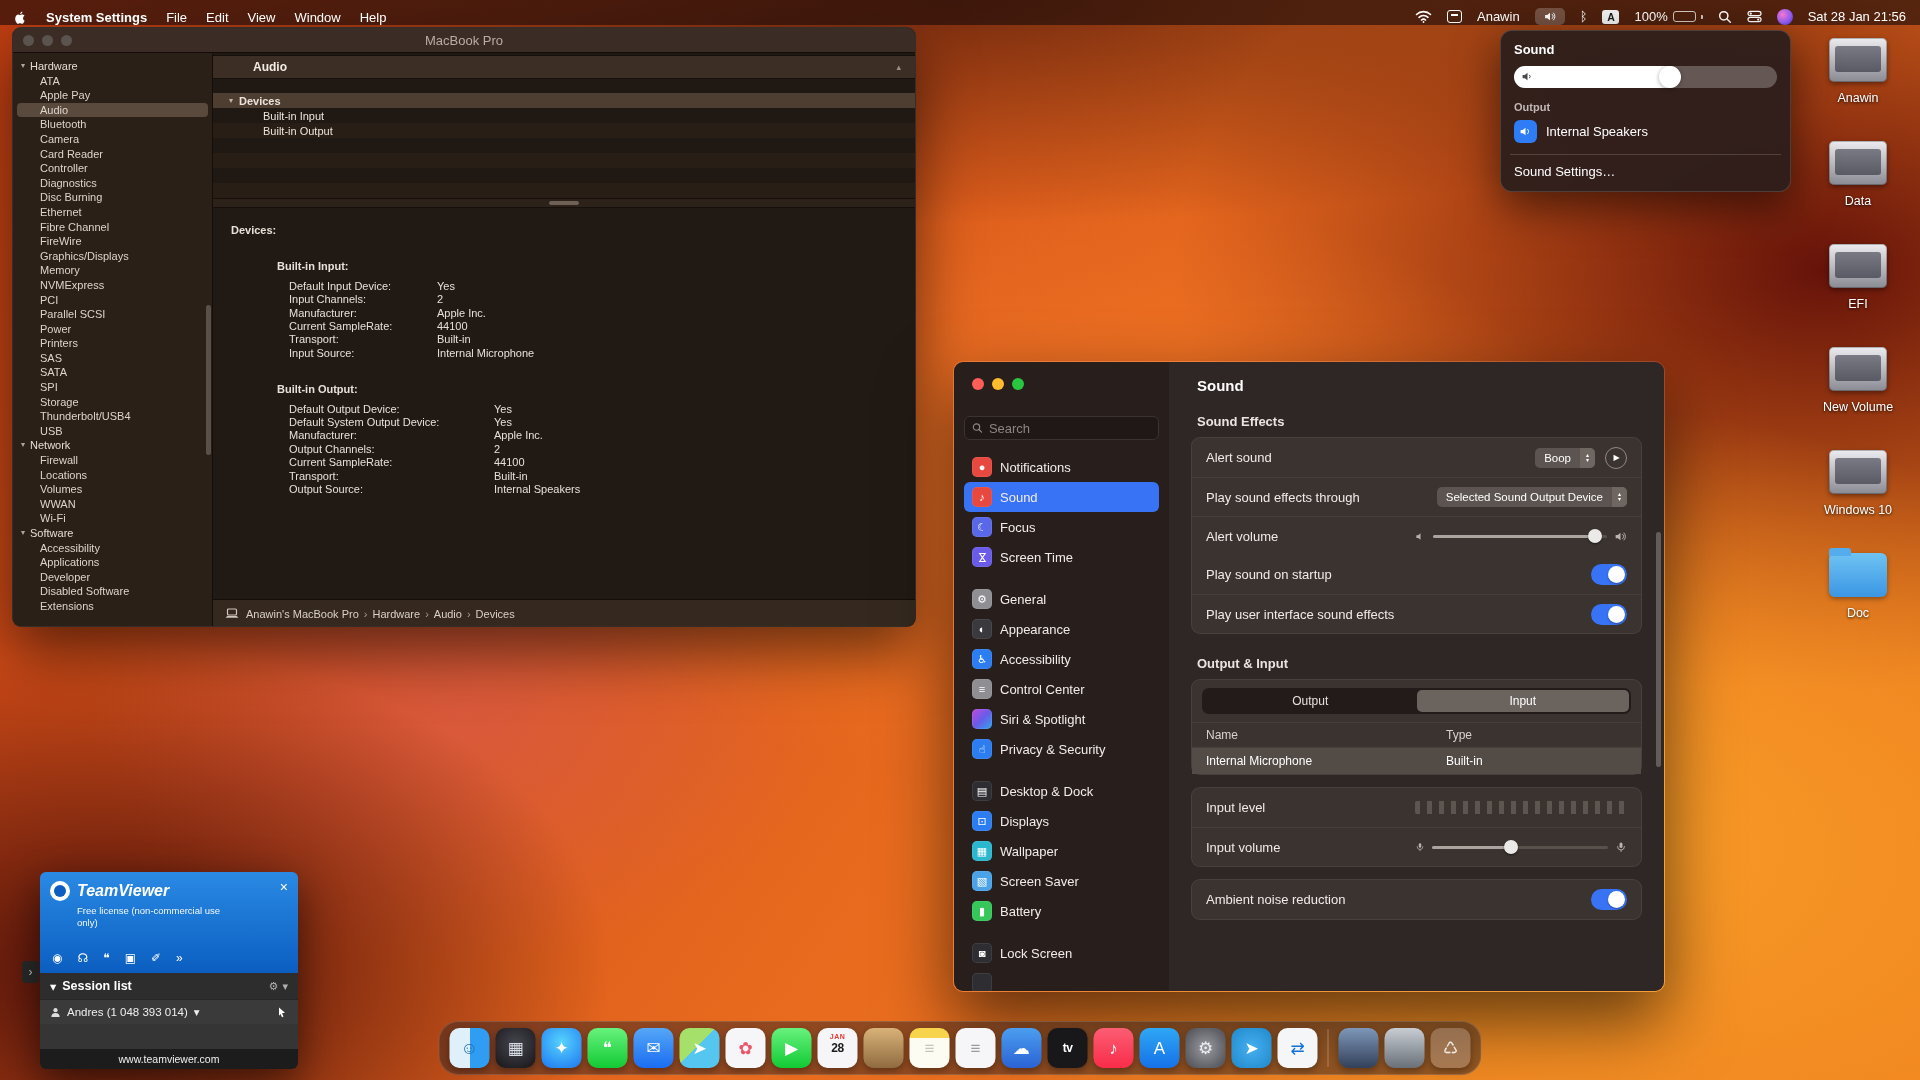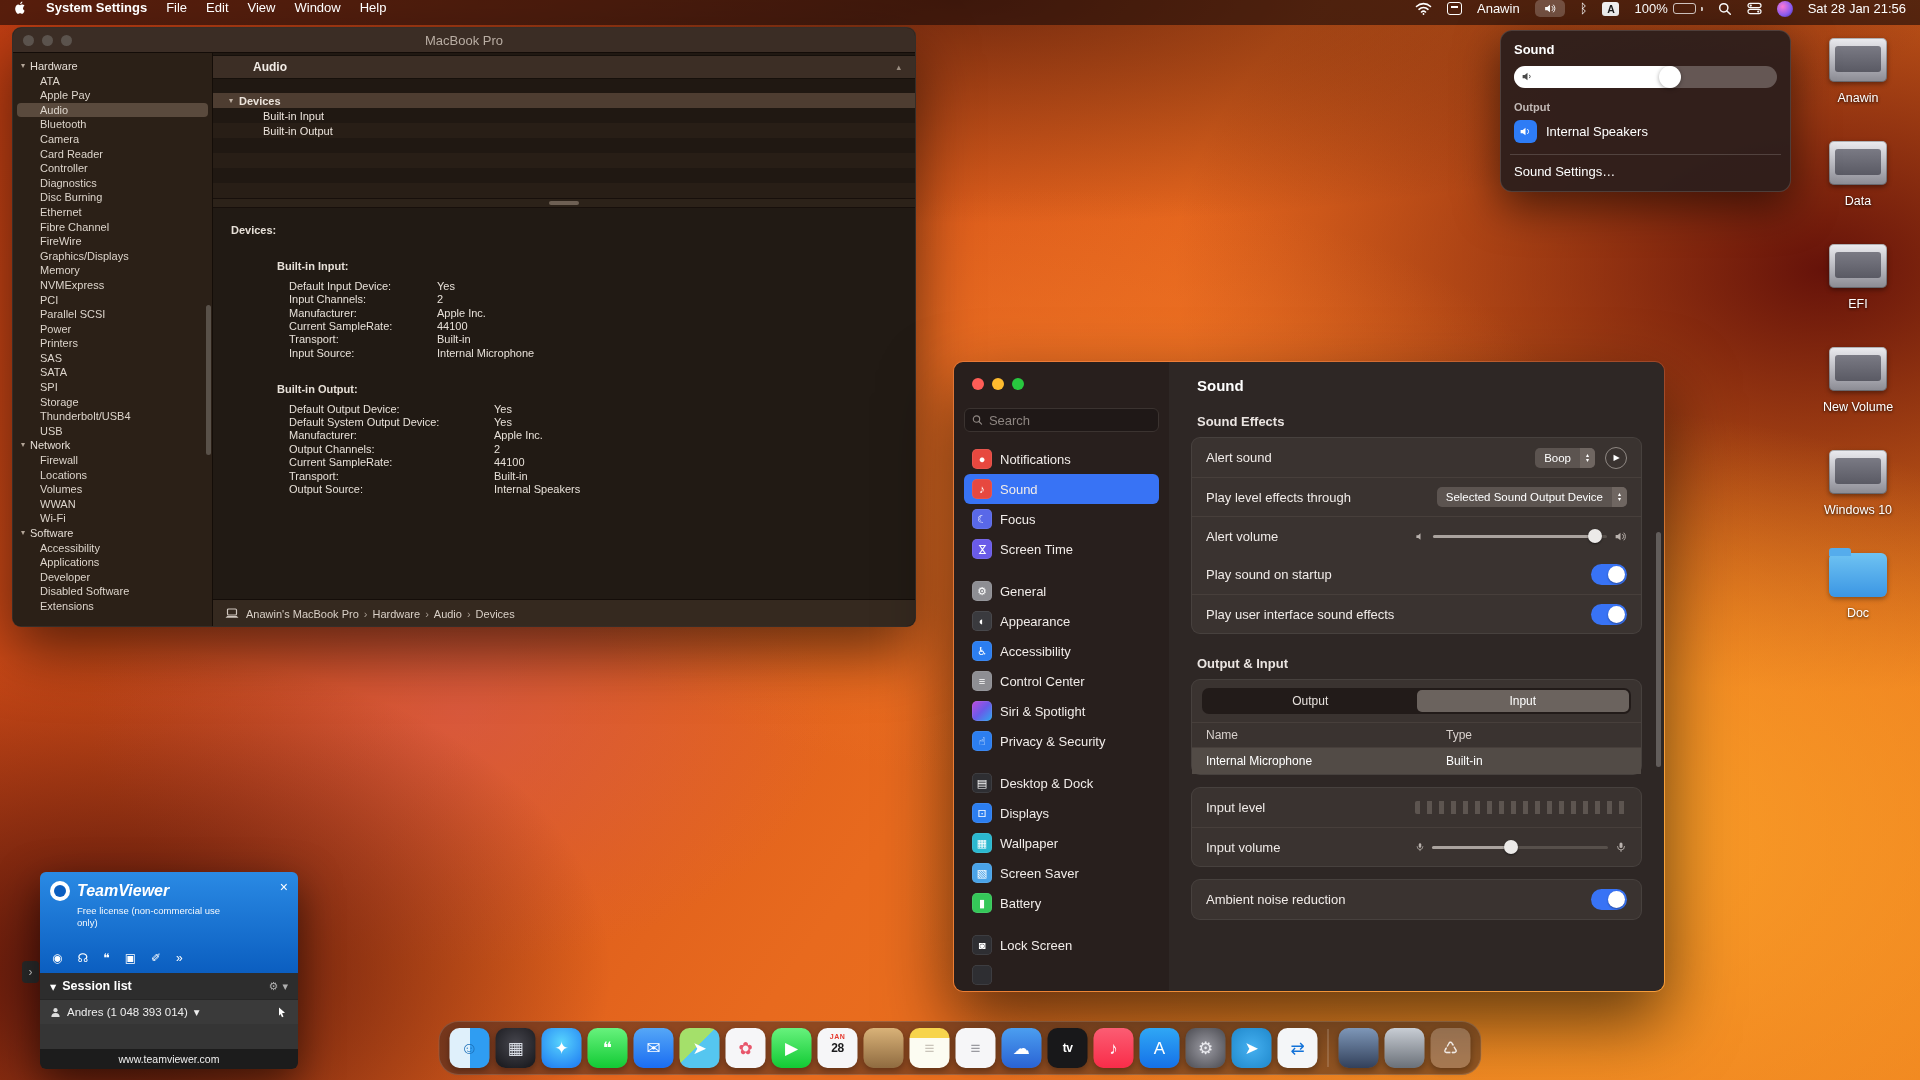--- a/index.html
+++ b/index.html
@@ -11,21 +11,21 @@
       radial-gradient(1100px 700px at 82% 78%, rgba(250,160,40,0.95), rgba(250,160,40,0) 62%),
       radial-gradient(900px 500px at 55% 45%, rgba(242,120,40,0.8), rgba(242,120,40,0) 60%),
       radial-gradient(1000px 650px at 95% 25%, rgba(90,10,8,0.92), rgba(90,10,8,0) 65%),
       radial-gradient(800px 520px at 6% 90%, rgba(64,10,8,0.92), rgba(64,10,8,0) 62%),
       radial-gradient(620px 420px at 24% 66%, rgba(216,90,100,0.45), rgba(216,90,100,0) 60%),
       linear-gradient(125deg, #c03d12 0%, #d4521a 30%, #e86a1e 55%, #ef831f 100%);
   }
 
   
   .menubar { position:absolute; top:0; left:0; right:0; height:25px;
-    background:rgba(26,12,10,0.62); display:flex; align-items:flex-start;
+    background:rgba(26,12,10,0.62); display:flex; align-items:flex-end;
     justify-content:space-between; padding:0 14px; color:#fff; font-size:13px; z-index:50; }
   .mb-left { display:flex; align-items:center; gap:19px; }
   .mb-app { font-weight:700; }
   .mb-right { display:flex; align-items:center; gap:15px; }
   .mb-vol { background:rgba(255,255,255,0.22); border-radius:5px; padding:2px 7px;
             display:flex; align-items:center; }
   .mb-abox { width:17px; height:14px; background:#f2f2f2; border-radius:3px; color:#1b1b1b;
              font-size:10.5px; font-weight:700; display:flex; align-items:center; justify-content:center; }
   .mb-batt { display:flex; align-items:center; gap:5px; }
   .batt-body { width:23px; height:11px; border:1px solid rgba(255,255,255,0.75);
@@ -109,21 +109,21 @@
     padding:0 12px; font-size:11px; color:#d9d0c7; }
   .crumbs { display:flex; align-items:center; }
   .crumb-pair { display:flex; align-items:center; }
   .crumb-pair .sep::after { content:"›"; margin:0 5px; color:#a89d93; }
   .crumbs .crumb-pair:last-child .sep { display:none; }
 
   
   .settings { position:absolute; left:953px; top:361px; width:712px; height:631px;
     border-radius:10px; overflow:hidden; display:flex;
     border:1px solid rgba(255,255,255,0.1); box-shadow:0 30px 70px rgba(0,0,0,0.6); z-index:20; }
-  .st-side { width:215px; background:#281f1d; position:relative; padding:4px 10px; flex-shrink:0; }
+  .st-side { width:215px; background:#281f1d; position:relative; padding:12px 10px; flex-shrink:0; }
   .st-lights { position:absolute; left:18px; top:16px; display:flex; gap:8px; }
   .search { margin-top:42px; height:24px; background:#1f1817; border:1px solid #3b3330;
     border-radius:6px; display:flex; align-items:center; gap:6px; padding:0 7px; }
   .search input { background:transparent; border:none; outline:none; color:#eee;
     font-size:13px; width:100%; font-family:inherit; }
   .search input::placeholder { color:#8d8581; }
   .sb-group { margin-top:12px; }
   .sb-group:first-of-type { margin-top:28px; }
   .sb-item { height:30px; display:flex; align-items:center; gap:8px; padding:0 8px;
     border-radius:6px; }
@@ -573,21 +573,21 @@
               <span>Boop</span>
               <span class="caps">
                   <span>▴</span>
                   <span>▾</span>
                 </span>
             </span>
             <span class="playbtn">▶</span>
           </span>
         </div>
         <div class="crow">
-          <span class="crow-label">Play level effects through</span>
+          <span class="crow-label">Play sound effects through</span>
           <span class="popup">
             <span>Selected Sound Output Device</span>
             <span class="caps">
                 <span>▴</span>
                 <span>▾</span>
               </span>
           </span>
         </div>
         <div class="crow">
           <span class="crow-label">Alert volume</span>

